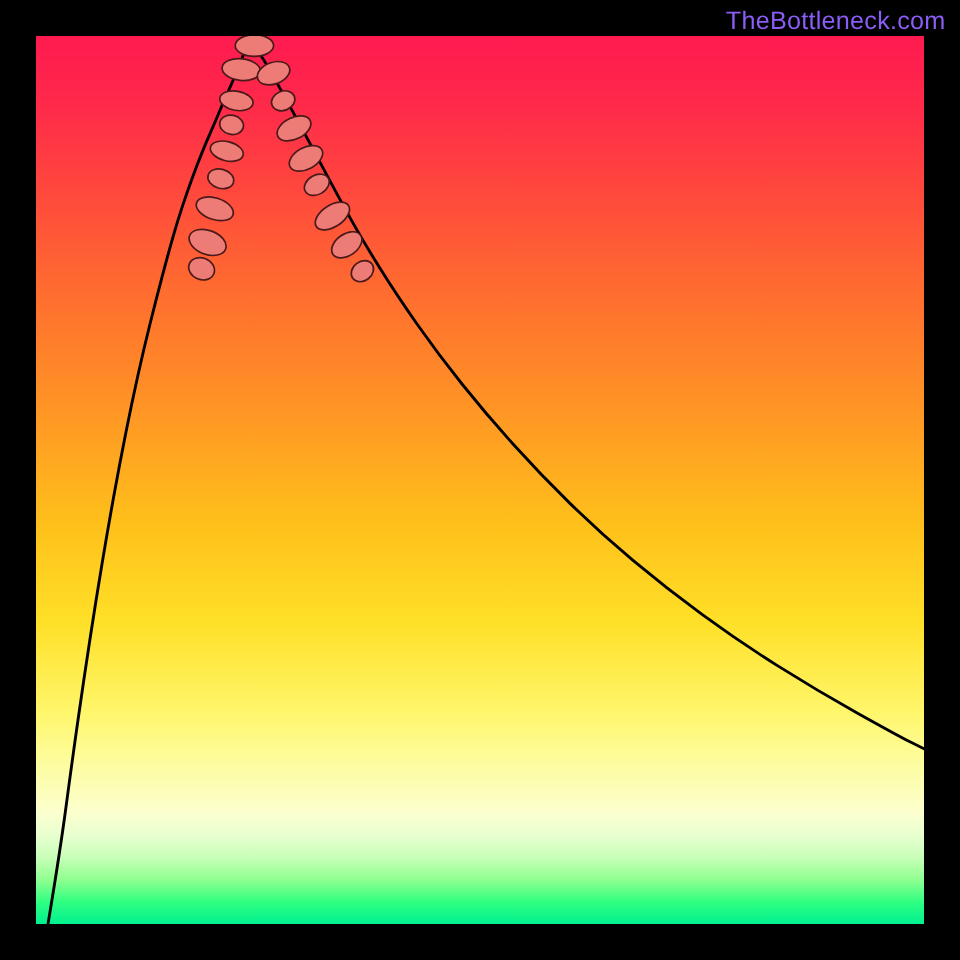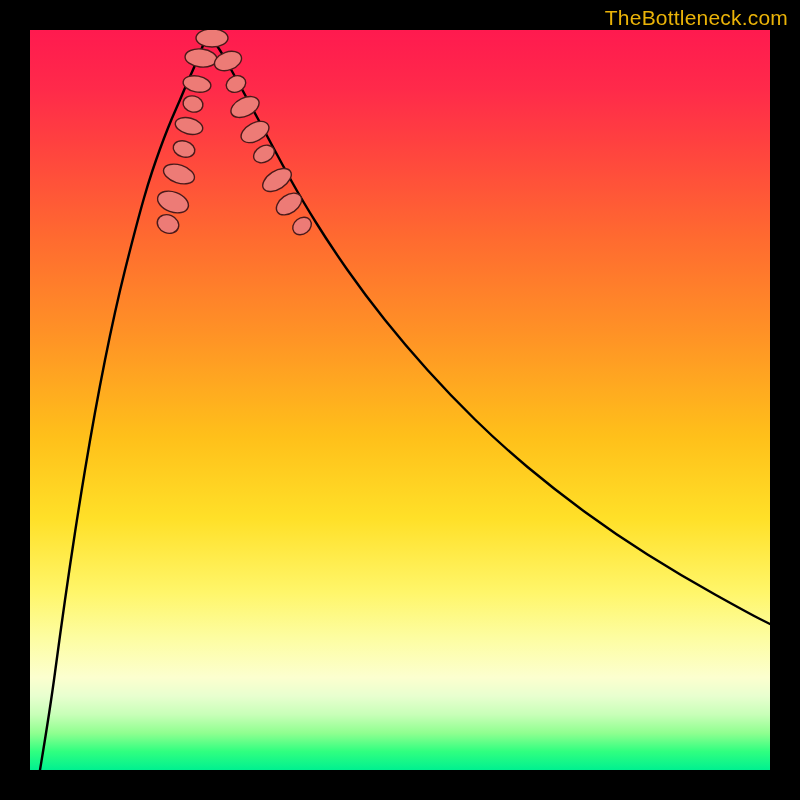--- a/index.html
+++ b/index.html
@@ -41,21 +41,21 @@
     );
   }
   svg.plot {
     position: absolute;
     inset: 0;
   }
   .watermark {
     position: absolute;
     top: 6px;
     right: 12px;
-    color: #eab308;
+    color: #8b5cf6;
     font-size: 21px;
     font-weight: 500;
     letter-spacing: 0.2px;
   }
 </style>
 </head>
 <body>
 
 <div class="watermark">TheBottleneck.com</div>
 

